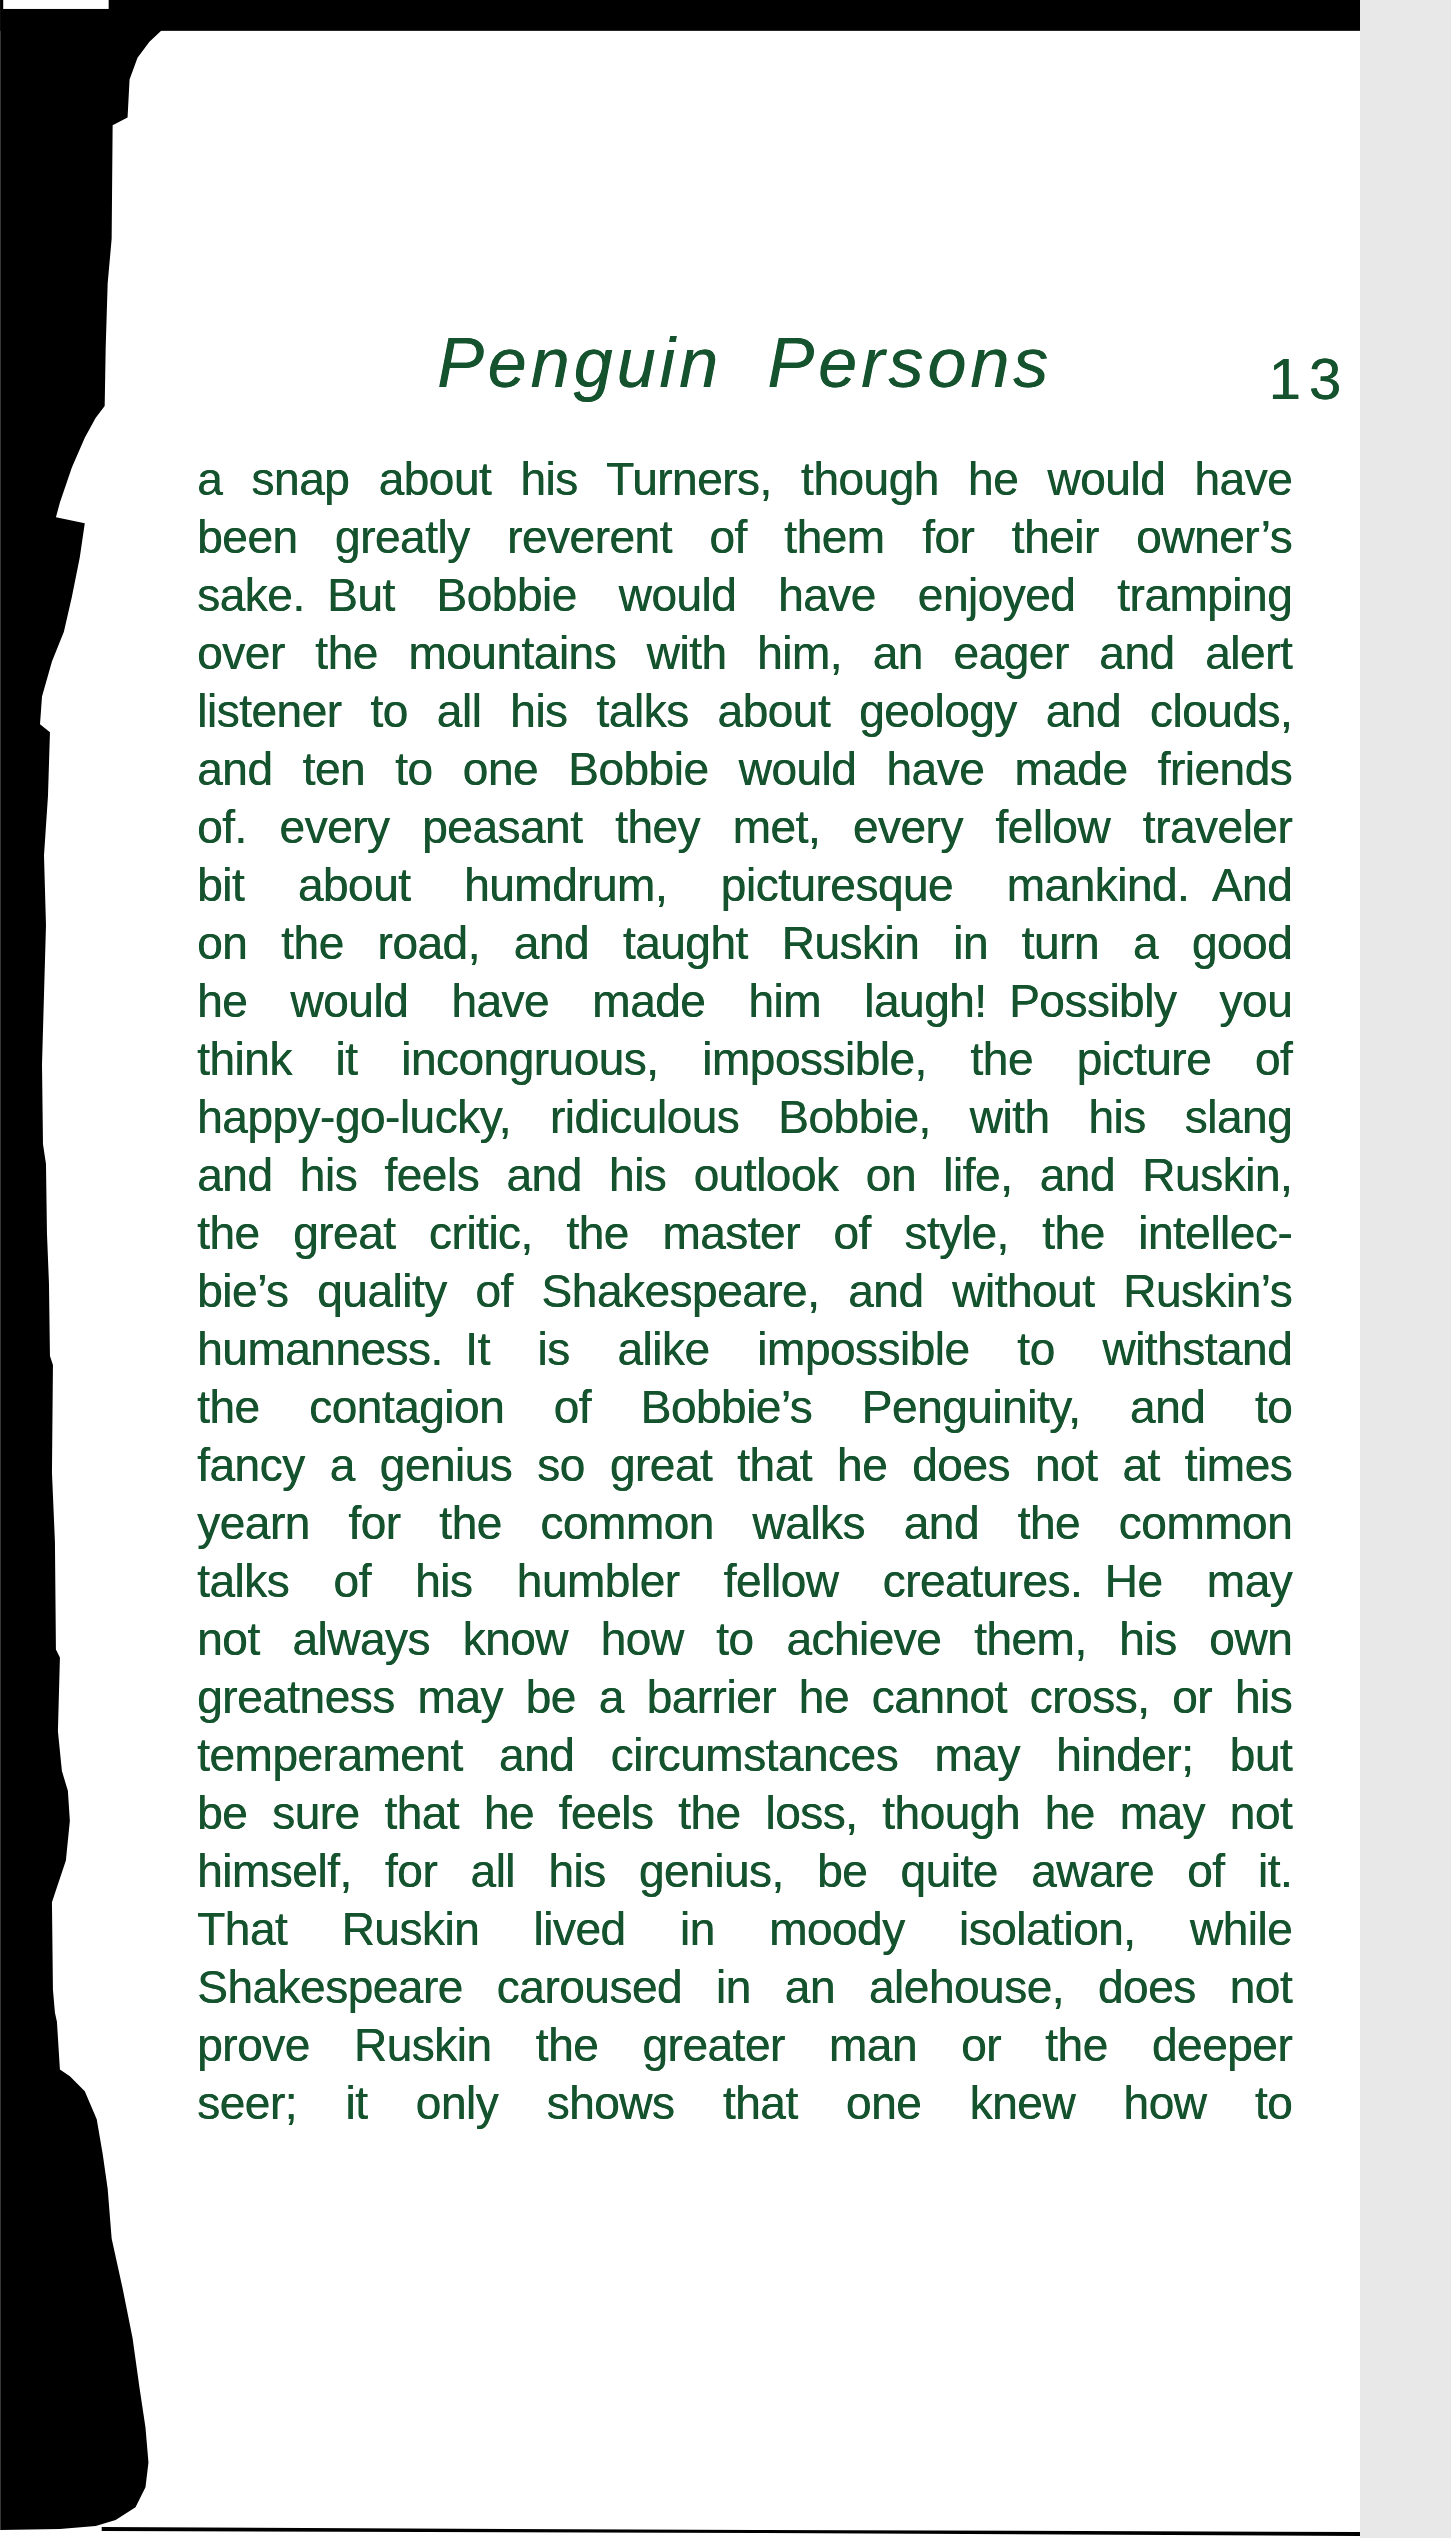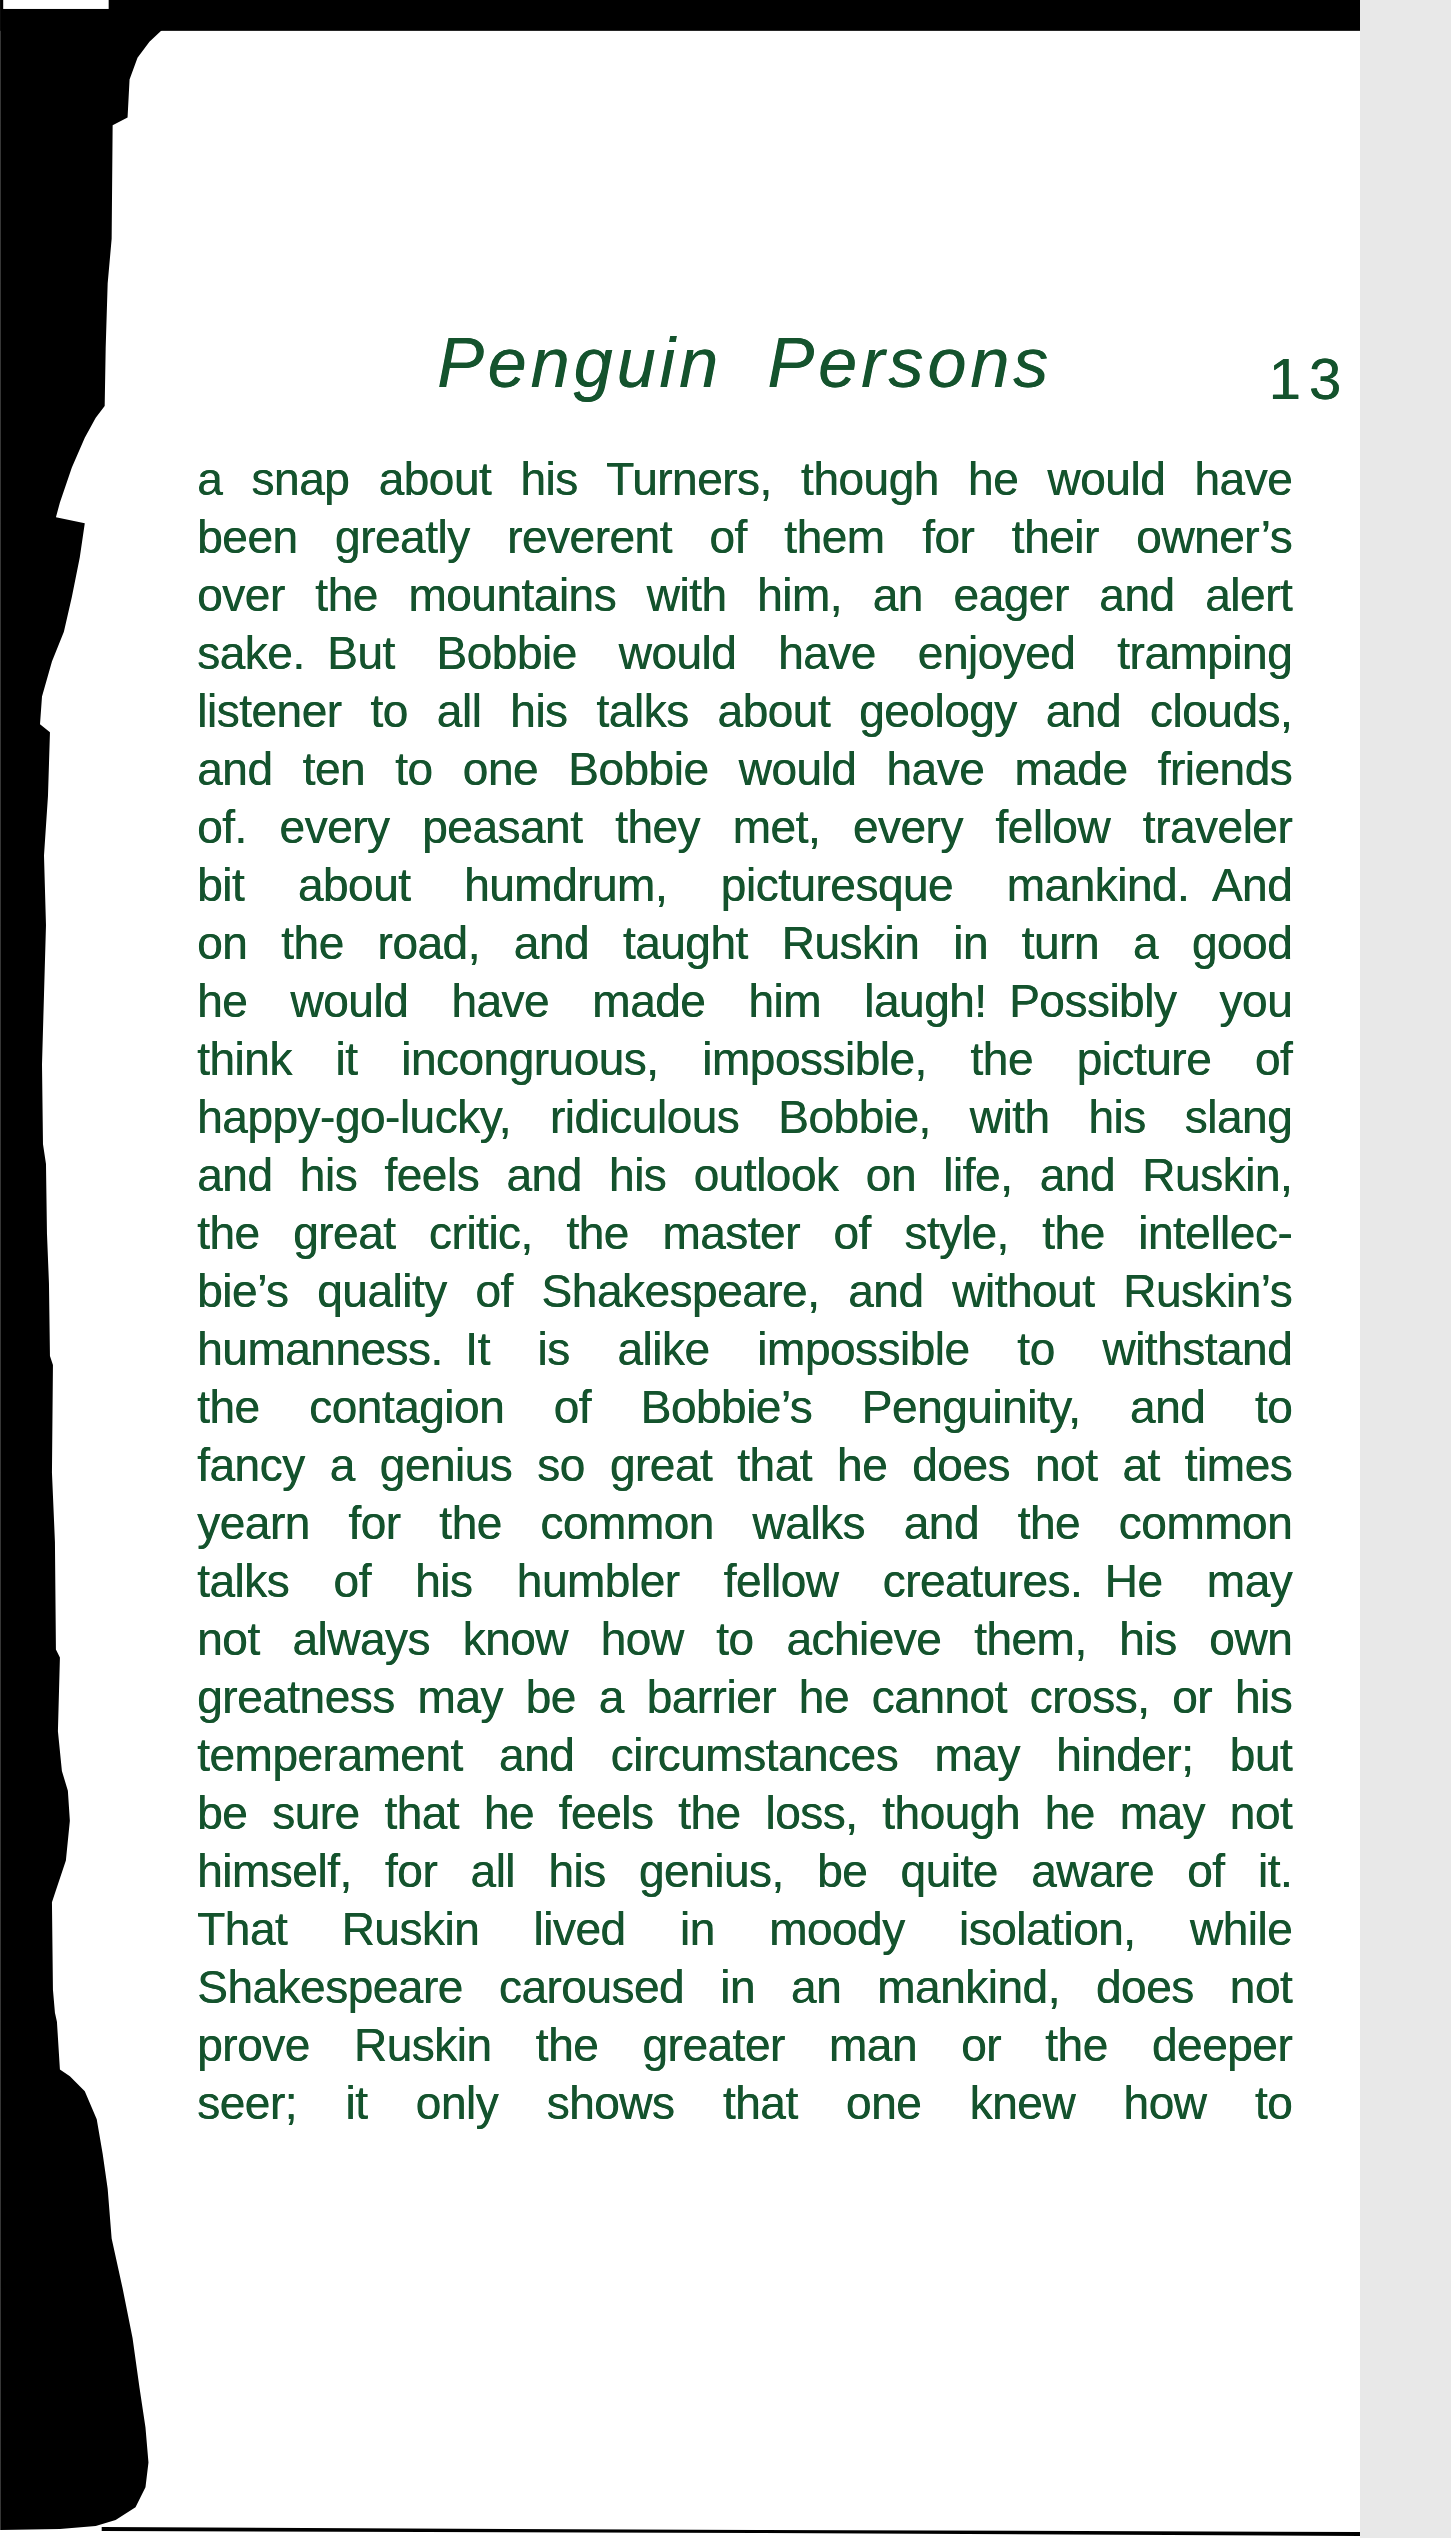--- a/index.html
+++ b/index.html
@@ -78,22 +78,22 @@
     <path fill="#000" d="M102,2540 L760,2543 L1392,2545 L1392,2549 L760,2546 L102,2544 Z"></path>
   </svg>
 
   <div class="running-title">Penguin Persons</div>
 
   <div class="page-number">13</div>
 
   <div class="body-text">
       <div class="text-line">a snap about his Turners, though he would have</div>
       <div class="text-line">been greatly reverent of them for their owner’s</div>
+      <div class="text-line">sake. But Bobbie would have enjoyed tramping</div>
       <div class="text-line">over the mountains with him, an eager and alert</div>
-      <div class="text-line">sake. But Bobbie would have enjoyed tramping</div>
       <div class="text-line">listener to all his talks about geology and clouds,</div>
       <div class="text-line">and ten to one Bobbie would have made friends</div>
       <div class="text-line">of. every peasant they met, every fellow traveler</div>
       <div class="text-line">bit about humdrum, picturesque mankind. And</div>
       <div class="text-line">on the road, and taught Ruskin in turn a good</div>
       <div class="text-line">he would have made him laugh! Possibly you</div>
       <div class="text-line">think it incongruous, impossible, the picture of</div>
       <div class="text-line">happy-go-lucky, ridiculous Bobbie, with his slang</div>
       <div class="text-line">and his feels and his outlook on life, and Ruskin,</div>
       <div class="text-line">the great critic, the master of style, the intellec-</div>
@@ -102,19 +102,19 @@
       <div class="text-line">the contagion of Bobbie’s Penguinity, and to</div>
       <div class="text-line">fancy a genius so great that he does not at times</div>
       <div class="text-line">yearn for the common walks and the common</div>
       <div class="text-line">talks of his humbler fellow creatures. He may</div>
       <div class="text-line">not always know how to achieve them, his own</div>
       <div class="text-line">greatness may be a barrier he cannot cross, or his</div>
       <div class="text-line">temperament and circumstances may hinder; but</div>
       <div class="text-line">be sure that he feels the loss, though he may not</div>
       <div class="text-line">himself, for all his genius, be quite aware of it.</div>
       <div class="text-line">That Ruskin lived in moody isolation, while</div>
-      <div class="text-line">Shakespeare caroused in an mankind, does not</div>
+      <div class="text-line">Shakespeare caroused in an alehouse, does not</div>
       <div class="text-line">prove Ruskin the greater man or the deeper</div>
       <div class="text-line">seer; it only shows that one knew how to</div>
     </div>
 
 </div>
 
 
 </body></html>

